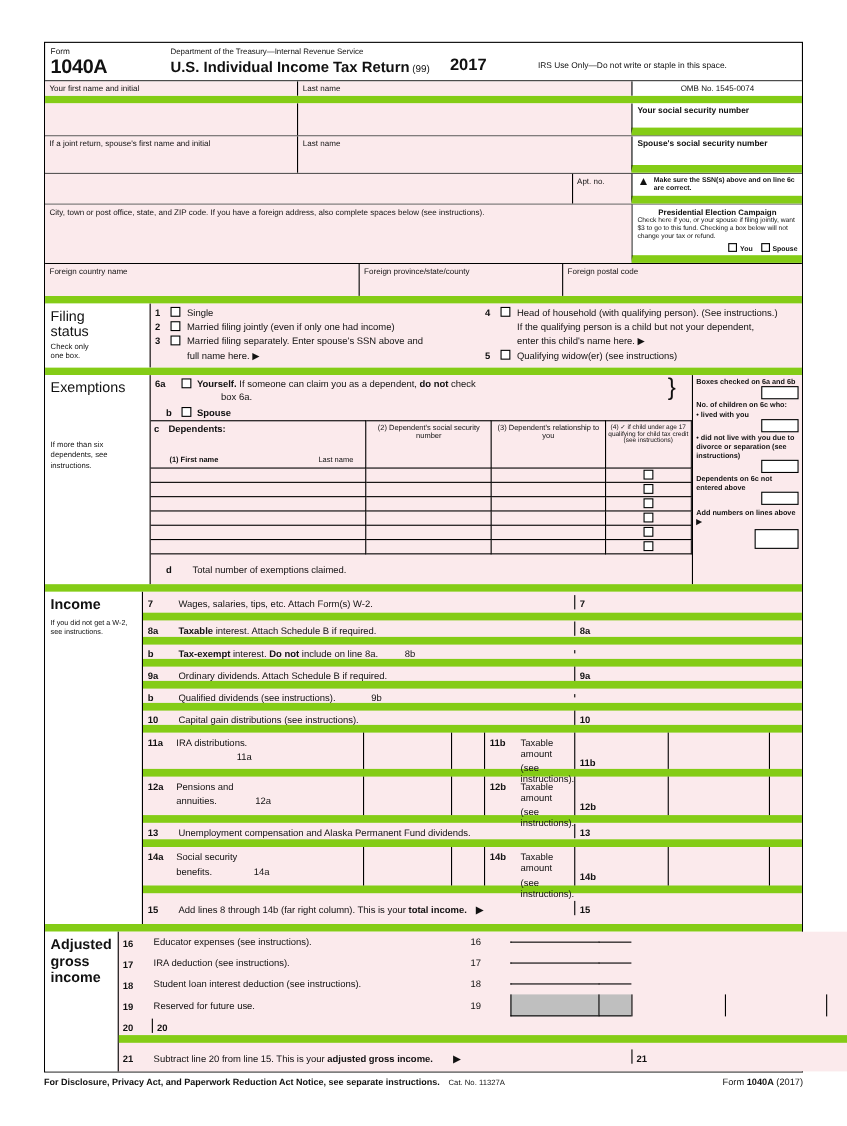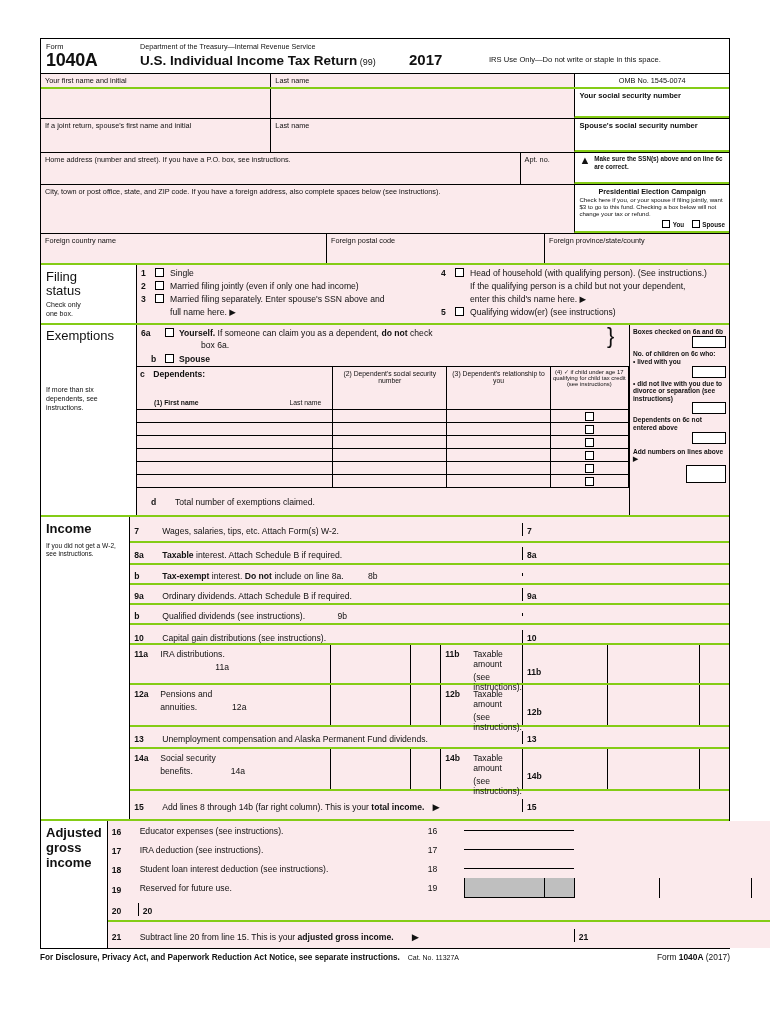--- a/index.html
+++ b/index.html
@@ -14,31 +14,31 @@
   .page { position: relative; width: 770px; height: 1024px; padding: 38px 40px 0 40px; }
   .form { position: relative; width: 690px; border: 1px solid #000; }
 
   
   .row { display: flex; }
   .b { font-weight: bold; }
   .pink { background: #fbeaec; }
   .white { background: #ffffff; }
   .grey { background: #bfbfbf; }
   .bt { border-top: 1px solid #000; }
-  .bb { border-bottom: 2px solid #84cc16; }
+  .bb { border-bottom: 7px solid #84cc16; }
   .bl { border-left: 1px solid #000; }
   .center { text-align: center; }
   .xsmall { font-size: 6.3px; }
 
   
   .hdr { display: flex; height: 34px; }
   .hdr-l { width: 95px; padding: 3px 4px 0 5px; }
   .hdr-l .lbl { font-size: 7.5px; }
   .hdr-l .num { font-size: 18px; font-weight: bold; letter-spacing: -0.3px; margin-top: -1px;}
-  .hdr-m { flex: 1; padding-top: 3px; padding-left: 4px;}
+  .hdr-m { flex: 1; padding-top: 3px; padding-left: 4px; margin-left: 15px;}
   .hdr-m .dep { font-size: 7.2px; }
   .hdr-m .title { font-size: 13.5px; font-weight: bold; display: inline-block; }
   .hdr-y { width: 60px; font-size: 15px; font-weight: bold; padding-top: 12px; }
   .hdr-r { width: 240px; font-size: 7.6px; padding-top: 16px; margin-left: 20px; }
 
   
   .nameblk { border-top: 1px solid #000; }
   .nb-row { display: flex; }
   .cell { position: relative; padding: 2px 4px; font-size: 7.3px; }
   .cell .v { height: 20px; }
@@ -144,21 +144,20 @@
           <div>Last name</div>
           <div class="v"></div>
         </div>
         <div class="cell col-ssn white bl bb">
           <div class="ssn-box">Spouse's social security number</div>
         </div>
       </div>
 
       <div class="nb-row bt">
         <div class="cell col-addr pink" style="width:480px;">
-          <div>Home address (number and street). If you have a P.O. box, see instructions.</div>
           <div style="height:18px;"></div>
         </div>
         <div class="cell col-apt pink bl" style="width:55px;">
           <div>Apt. no.</div>
         </div>
         <div class="cell col-ssn white bl bb" style="width:155px;">
           <div style="display:flex;gap:4px;">
             <div style="font-size:11px;line-height:1;">▲</div>
             <div class="xsmall b" style="line-height:1.25;">Make sure the SSN(s) above and on line 6c are correct.</div>
           </div>
@@ -180,25 +179,25 @@
             <span class="xsmall b">Spouse</span>
           </div>
         </div>
       </div>
 
       <div class="nb-row bt bb">
         <div class="cell pink" style="width:285px;">
           <div>Foreign country name</div>
           <div style="height:16px;"></div>
         </div>
+        <div class="cell pink bl" style="width:185px;">
+          <div>Foreign province/state/county</div>
+        </div>
         <div class="cell pink bl" style="width:218px;">
           <div>Foreign postal code</div>
-        </div>
-        <div class="cell pink bl" style="width:185px;">
-          <div>Foreign province/state/county</div>
         </div>
       </div>
     </div>
 
     <div class="row bb">
       <div class="sec-label white">
         <div class="sec-title">Filing</div>
         <div class="sec-title">status</div>
         <div class="sec-sub">Check only</div>
         <div class="sec-sub" style="margin-top:0;">one box.</div>

